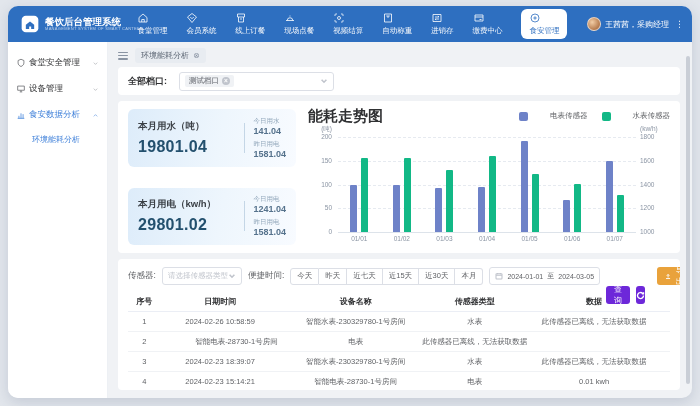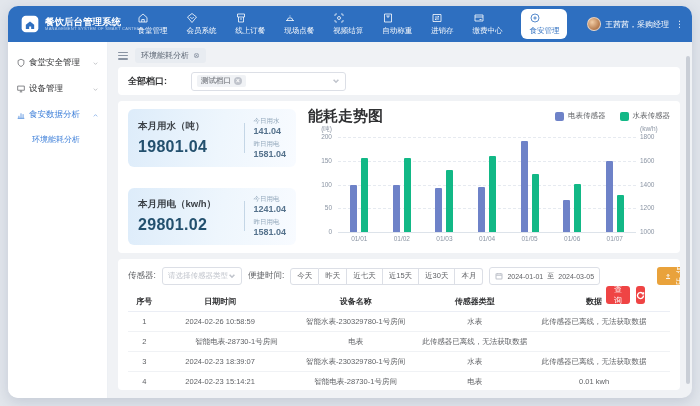--- a/index.html
+++ b/index.html
@@ -37,21 +37,21 @@
   .content { flex:1; display:flex; flex-direction:column; padding:6px 12px 8px 10px; min-width:0; position:relative; }
   .scrollbar-thumb { position:absolute; right:2px; top:14px; bottom:14px; width:4px; background:#c9ced6; border-radius:2px; }
 
   .topbar { display:flex; align-items:center; gap:7px; height:15px; margin-bottom:4px; }
   .collapse-icon { width:10px; height:8px; display:flex; flex-direction:column; justify-content:space-between; cursor:pointer; }
   .collapse-icon i { display:block; height:1.2px; background:#8a94a3; border-radius:1px; }
   .tab-chip { display:flex; align-items:center; gap:4px; background:#e8ecf1; color:#5a6472; border-radius:3px; padding:2px 6px; font-size:8px; cursor:pointer; }
   .chip-close { font-size:8px; color:#8a94a3; cursor:pointer; }
 
   .card { background:#fff; border-radius:4px; }
-  .filter-card { height:28px; display:flex; align-items:center; gap:24px; padding:0 10px; margin-bottom:6px; flex-shrink:0; }
+  .filter-card { height:28px; display:flex; align-items:center; gap:12px; padding:0 10px; margin-bottom:6px; flex-shrink:0; }
   .filter-label { font-size:9px; font-weight:bold; color:#303133; white-space:nowrap; }
   .select-box { width:155px; height:19px; border:1px solid #dcdfe6; border-radius:3px; display:flex; align-items:center; padding:0 5px; gap:4px; cursor:pointer; background:#fff; }
   .tag { display:flex; align-items:center; gap:3px; background:#f0f2f5; border-radius:2px; padding:1px 4px; font-size:7.5px; color:#909399;font-weight:bold; }
   .tag-close { width:8px; height:8px; border-radius:50%; background:#c0c4cc; color:#fff; font-size:6.5px; line-height:8px; text-align:center; cursor:pointer; }
   .select-chev { margin-left:auto; width:8px; height:8px; stroke:#c0c4cc; fill:none; stroke-width:2; }
 
   
   .main-card { height:152px; display:flex; gap:12px; padding:8px 10px; margin-bottom:6px; flex-shrink:0; }
   .stats-col { width:168px; display:flex; flex-direction:column; gap:21px; flex-shrink:0; }
   .stat-card { flex:1; border-radius:6px; background:linear-gradient(100deg,#ddecfa 0%,#eef6fd 55%,#f8fbff 100%); display:flex; align-items:center; padding:0 10px; }
@@ -60,21 +60,21 @@
   .stat-value { font-size:16px; font-weight:bold; color:#23506e; letter-spacing:.3px; }
   .stat-divider { width:1px; height:30px; background:#c4d6e6; margin:0 8px; }
   .stat-side { display:flex; flex-direction:column; gap:4px; }
   .stat-side-label { font-size:6.5px; color:#93a8bb; white-space:nowrap; }
   .stat-side-value { font-size:9px; font-weight:bold; color:#55728c; }
 
   .chart { flex:1; display:flex; flex-direction:column; min-width:0; }
   .chart-head { display:flex; align-items:center; height:14px; }
   .chart-title { font-size:15px; font-weight:bold; color:#303133; }
   .legend { margin-left:auto; display:flex; gap:14px; }
-  .legend-item { display:flex; align-items:center; gap:4px; font-size:7.5px; color:#606266; cursor:pointer; }
+  .legend-item { display:flex; align-items:center; gap:22px; font-size:7.5px; color:#606266; cursor:pointer; }
   .legend-swatch { width:9px; height:9px; border-radius:2px; }
   .chart-body { flex:1; display:flex; align-items:stretch; margin-top:14px; }
   .axis { position:relative; width:30px; flex-shrink:0; }
   .axis-right { width:34px; }
   .axis-unit { position:absolute; top:-12px; font-size:6.5px; color:#8a94a3; }
   .axis-left .axis-unit { right:6px; }
   .axis-right .axis-unit { left:4px; }
   .tick { position:absolute; font-size:6.5px; color:#8a94a3; white-space:nowrap; }
   .axis-left .tick { right:6px; }
   .axis-right .tick { left:4px; }
@@ -94,21 +94,21 @@
   .sensor-select { width:105px; height:18px; border:1px solid #dcdfe6; border-radius:3px; display:flex; align-items:center; padding:0 5px; cursor:pointer; background:#fff; }
   .placeholder { font-size:7.5px; color:#c0c4cc; white-space:nowrap; overflow:hidden; }
   .btn-group { display:flex; }
   .qbtn { font-size:7.5px; color:#606266; background:#fff; border:1px solid #dcdfe6; border-left-width:0; padding:2.5px 6px; cursor:pointer; white-space:nowrap; }
   .qbtn:first-child { border-left-width:1px; border-radius:3px 0 0 3px; }
   .qbtn:last-child { border-radius:0 3px 3px 0; }
   .date-range { width:128px; height:18px; border:1px solid #dcdfe6; border-radius:3px; display:flex; align-items:center; gap:4px; padding:0 5px; background:#fff; cursor:pointer; }
   .date-range svg { width:8px; height:8px; stroke:#c0c4cc; fill:none; stroke-width:1.6; flex-shrink:0; }
   .date-text { font-size:7px; color:#606266; white-space:nowrap; }
   .btn { border:none; border-radius:3px; font-size:8px; color:#fff; cursor:pointer; display:flex; align-items:center; gap:3px; padding:0 8px; height:18px; font-family:inherit; }
-  .btn-primary { background:#ef4444;margin-top:38px; }
+  .btn-primary { background:#6d28d9;margin-top:38px; }
   .btn-icon { width:20px; justify-content:center; padding:0; }
   .btn svg { width:9px; height:9px; stroke:#fff; fill:none; stroke-width:1.8; }
   .spacer { flex:1; }
   .btn-export { background:#e9a23b; }
 
   .table { margin-top:4px; flex:1; overflow:hidden; }
   .trow { display:flex; align-items:center; border-bottom:1px solid #f0f2f5; }
   .trow.thead { border-bottom:1px solid #ebeef5; }
   .tcell { text-align:center; padding:4.5px 2px; font-size:7.5px; color:#606266; white-space:nowrap; overflow:hidden; }
   .thead .tcell { font-weight:bold; color:#303133; font-size:8px; }

